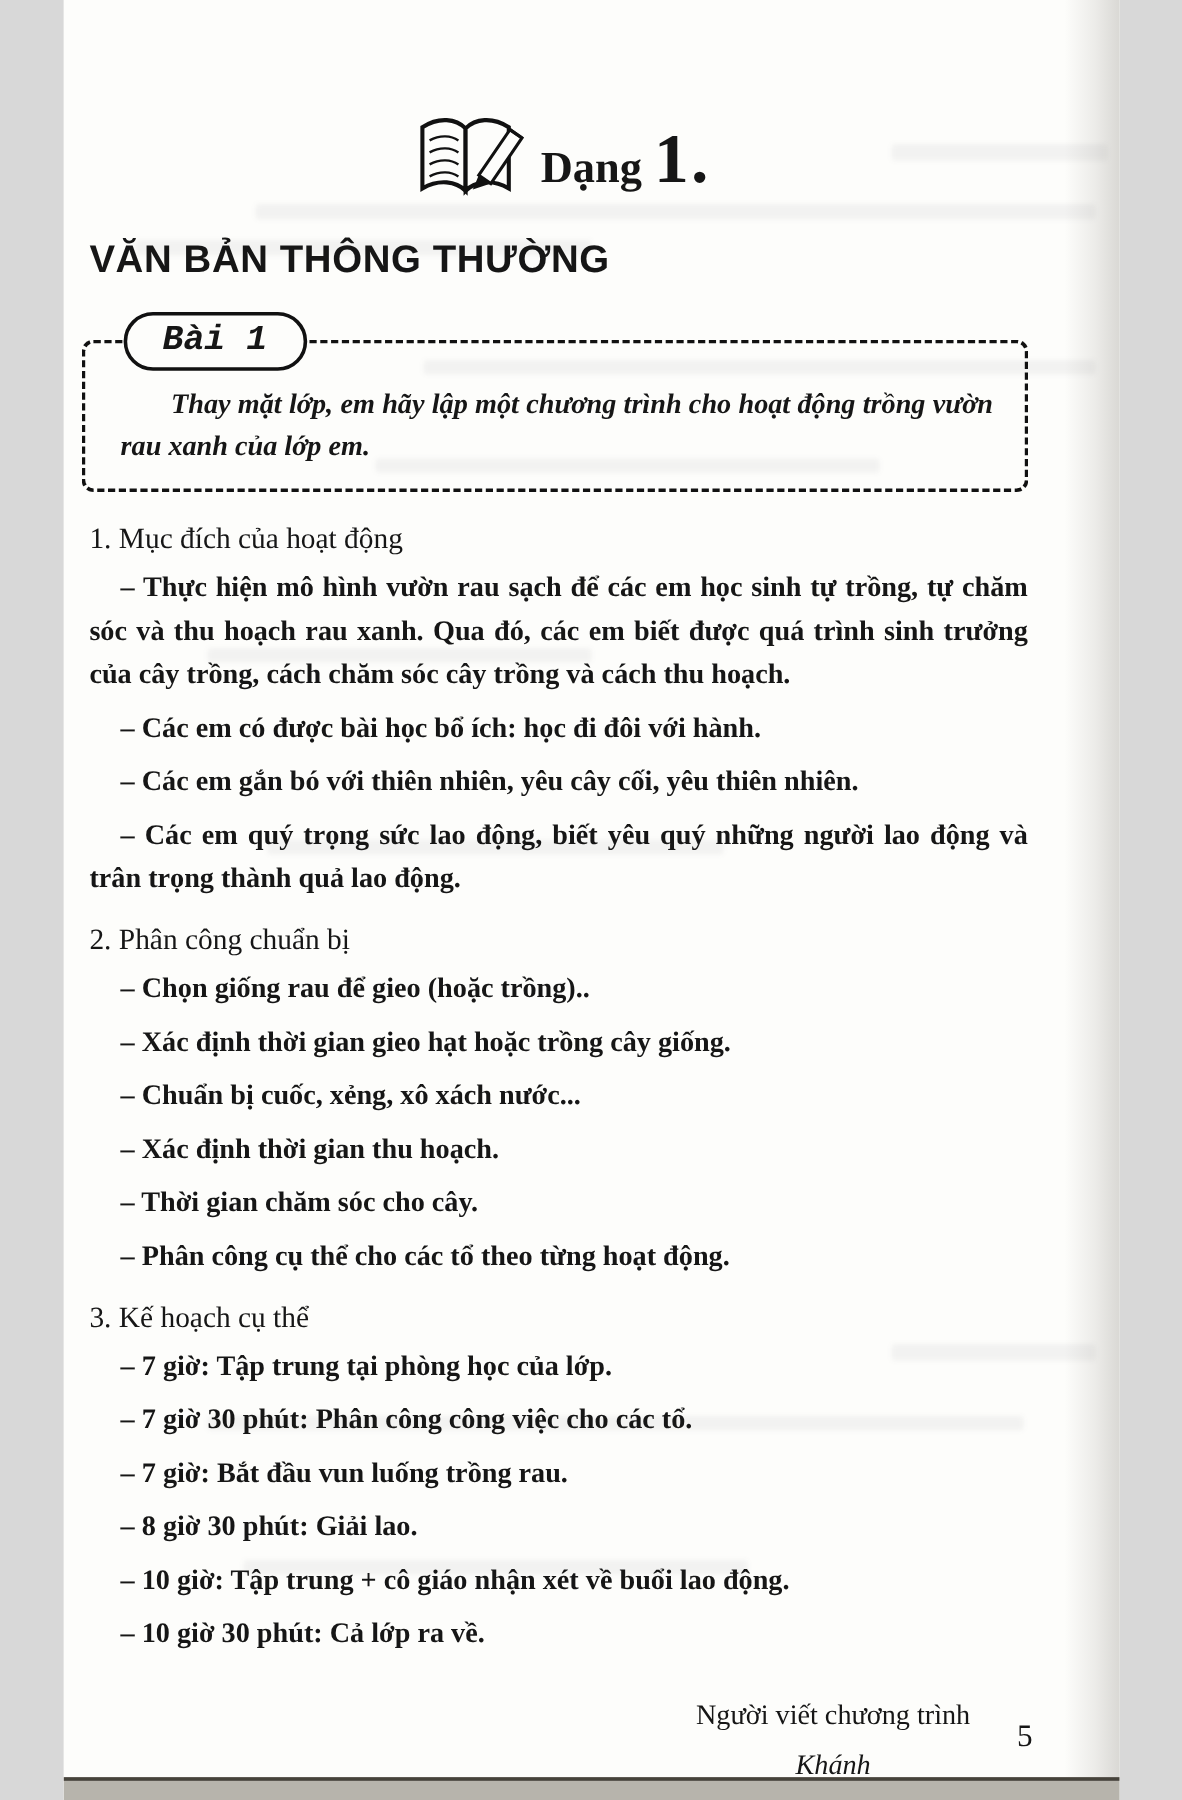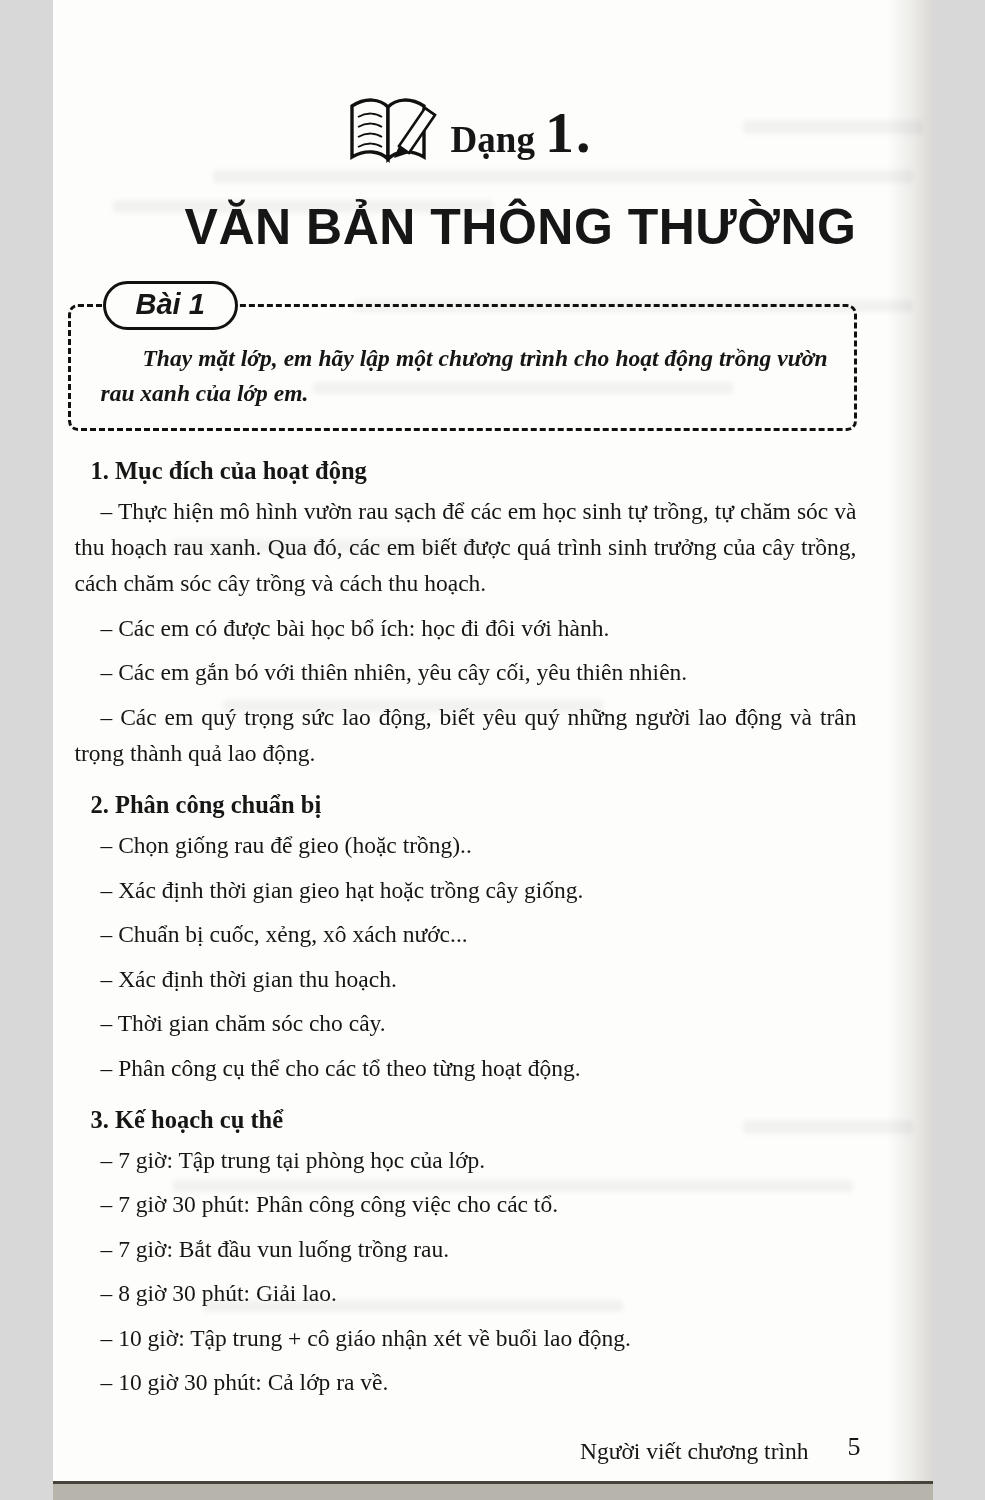--- a/index.html
+++ b/index.html
@@ -29,24 +29,24 @@
     gap: 10px;
   }
   .book-icon { width: 102px; height: 80px; flex: 0 0 auto; }
   .dang-wrap { display: flex; align-items: baseline; gap: 10px; padding-bottom: 6px; }
   .dang-label { font-size: 37px; font-weight: bold; }
   .dang-number { font-size: 58px; font-weight: bold; letter-spacing: 2px; }
 
   
   .main-title {
     margin-top: 26px;
-    text-align: right;
+    text-align: left;
     font-family: "Liberation Sans", sans-serif;
     font-weight: bold;
-    font-size: 50px;
+    font-size: 32px;
     letter-spacing: 0.5px;
   }
 
   
   .exercise-box {
     position: relative;
     margin: 48px 0 0 -7px;
     border: 3px dashed #111;
     border-radius: 10px;
     padding: 34px 26px 16px 30px;
@@ -55,46 +55,47 @@
     position: absolute;
     top: -26px;
     left: 32px;
     background: #fdfdfb;
     border: 3px solid #111;
     border-radius: 26px;
     padding: 4px 30px 6px 30px;
     font-style: italic;
     font-weight: bold;
     font-size: 29px;
-    font-family: Liberation Sans, sans-serif;
+    font-family: Liberation Mono, monospace;
   }
   .prompt {
     margin: 0;
     font-family: Liberation Serif, serif;
     font-style: italic;
     font-weight: bold;
     font-size: 23.5px;
     line-height: 1.5;
     text-indent: 42px;
     text-align: justify;
   }
 
   
   .sections { margin-top: 26px; }
   .section-heading {
     font-size: 24.5px;
-    font-weight: bold;
-    margin: 20px 0 8px 16px;
+    font-weight: normal;
+    margin: 20px 0 8px 0;
   }
   .item {
     font-size: 23.5px;
     line-height: 1.55;
     margin: 4px 0 8px 0;
     text-align: justify;
     text-indent: 26px;
+    font-weight: bold;
   }
 
   
   .signature {
     margin: 30px 48px 0 auto;
     width: max-content;
     text-align: center;
     font-size: 23.5px;
     line-height: 1.78;
   }

